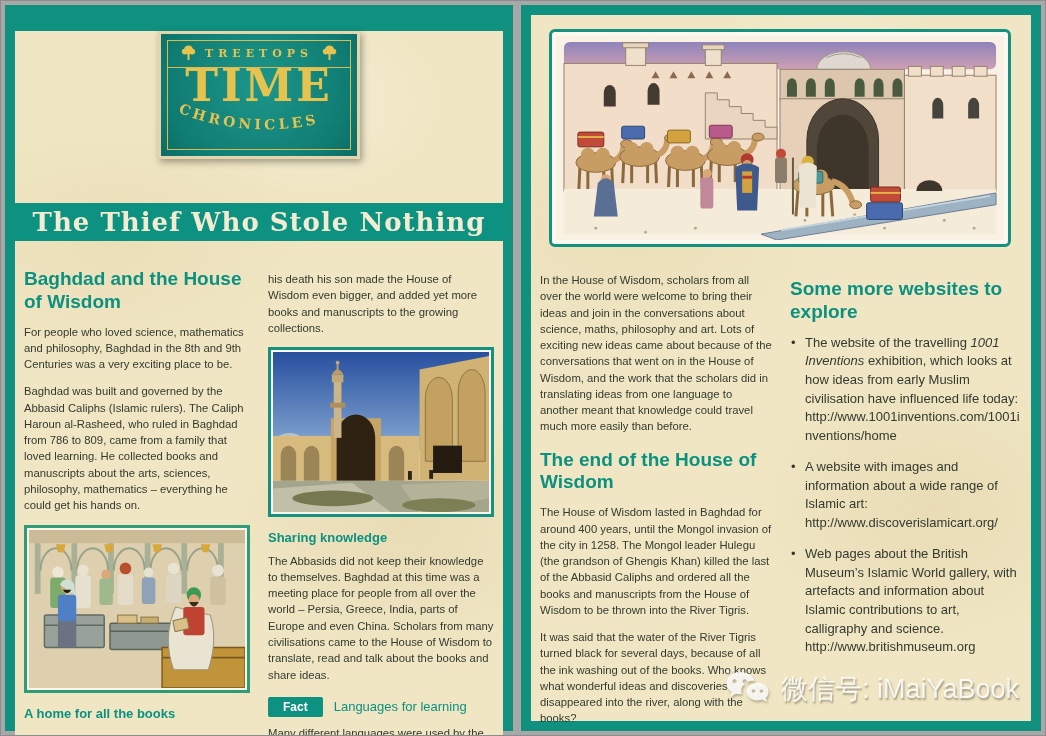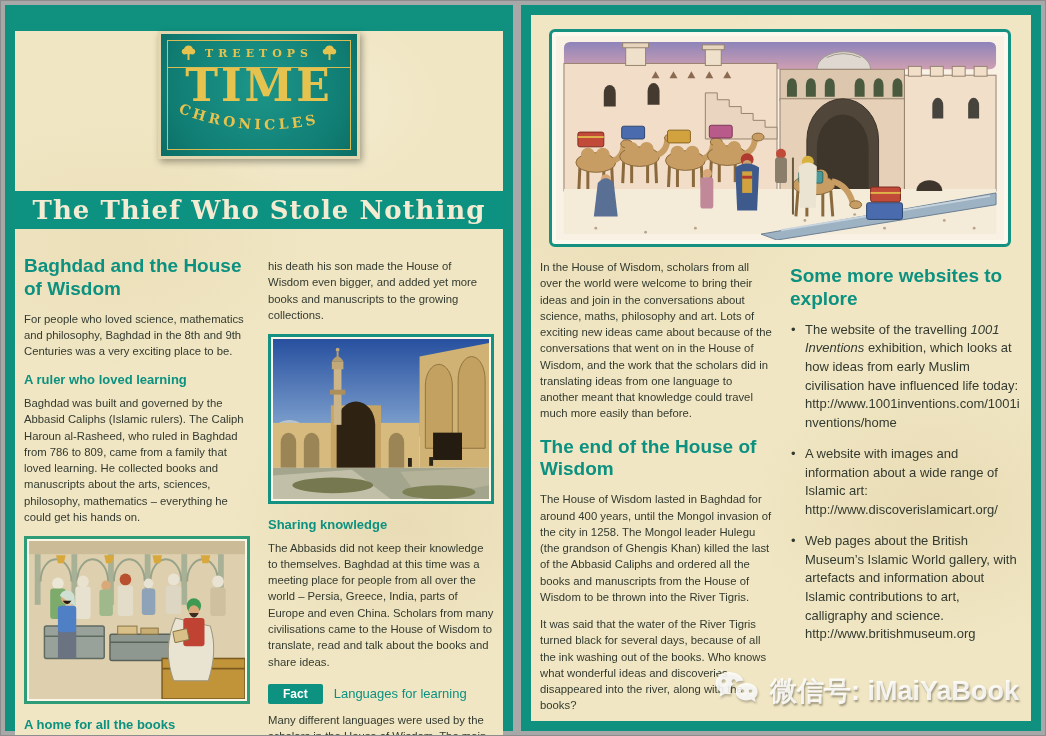--- a/index.html
+++ b/index.html
@@ -30,29 +30,29 @@
   .logo-divider{position:absolute;left:6px;right:6px;top:33px;border-top:1px solid #d9bb55;}
   .logo-brandrow{display:flex;align-items:center;justify-content:center;gap:9px;padding-top:11px;}
   .logo-brand{color:#e6c34f;font-size:11px;font-weight:bold;letter-spacing:5px;font-family:"DejaVu Serif",serif;}
   .logo-title{
     text-align:center;color:#e6c34f;font-family:"DejaVu Serif",serif;
     font-size:44px;line-height:1;font-weight:bold;letter-spacing:3px;margin-top:3px;
   }
   .logo-sub{display:block;margin:-4px auto 0;}
   
   .banner{
-    position:absolute;left:0;right:0;top:160px;height:38px;background:#0d9181;
+    position:absolute;left:0;right:0;top:172px;height:38px;background:#0d9181;
     display:flex;align-items:center;justify-content:center;
   }
   .banner-title{
     color:#f4ecd2;font-family:"DejaVu Serif",serif;font-weight:bold;
     font-size:26px;letter-spacing:1px;white-space:nowrap;
   }
   
-  .cols{position:absolute;left:9px;right:9px;display:flex;gap:18px;}
+  .cols{position:absolute;left:9px;right:9px;display:flex;gap:18px;margin-top:13px;}
   .cols-left-page{top:218px;bottom:6px;}
   .cols-right-page{top:244px;bottom:6px;}
   .col{flex:1;min-width:0;}
   h2.sec{color:#0c9180;font-size:19px;line-height:1.2;margin:6px 0 10px;font-weight:bold;}
   h3.sub{color:#0c9180;font-size:13px;line-height:1.2;margin:13px 0 7px;font-weight:bold;}
   p.body{color:#333a30;font-size:11.3px;line-height:1.44;margin:0 0 11px;overflow-wrap:break-word;}
   figure{margin:8px 0 4px;padding:2px;background:#faf6e8;box-sizing:border-box;}
   figure svg{display:block;width:100%;height:100%;}
   .fig-illus{border:3px solid #2f9c78;height:168px;}
   .fig-photo{border:3px solid #149180;height:170px;margin-top:2px;}
@@ -67,22 +67,22 @@
   .illus-big svg{width:100%;height:100%;display:block;}
   ul.web{list-style:none;margin:0;padding:0;}
   ul.web li{
     position:relative;padding-left:15px;margin:0 0 12px;
     color:#333a30;font-size:13px;line-height:1.44;overflow-wrap:break-word;
   }
   ul.web li::before{content:"•";position:absolute;left:1px;top:0;color:#333a30;}
   ul.web em{font-style:italic;}
   
   .watermark{
-    position:absolute;right:12px;bottom:12px;display:flex;align-items:flex-end;gap:10px;
-    color:rgba(255,255,255,.85);font-size:27px;font-weight:bold;
+    position:absolute;right:12px;bottom:12px;display:flex;align-items:center;gap:10px;
+    color:rgba(255,255,255,.85);font-size:27px;font-weight:normal;
     text-shadow:1px 2px 2px rgba(90,85,70,.55);z-index:10;white-space:nowrap;
   }
   .watermark svg{filter:drop-shadow(1px 2px 1px rgba(90,85,70,.45));}
 </style>
 </head>
 <body>
 
 <div class="frame"></div>
 
 <div class="page page-left">
@@ -116,21 +116,20 @@
     </div>
 
     <div class="banner">
       <span class="banner-title">The Thief Who Stole Nothing</span>
     </div>
 
     <div class="cols cols-left-page">
       <div class="col">
         <h2 class="sec">Baghdad and the House of Wisdom</h2>
         <p class="body">For people who loved science, mathematics and philosophy, Baghdad in the 8th and 9th Centuries was a very exciting place to be.</p>
-        <h3 class="sub">A ruler who loved learning</h3>
         <p class="body">Baghdad was built and governed by the Abbasid Caliphs (Islamic rulers). The Caliph Haroun al-Rasheed, who ruled in Baghdad from 786 to 809, came from a family that loved learning. He collected books and manuscripts about the arts, sciences, philosophy, mathematics – everything he could get his hands on.</p>
 
         <figure class="fig-illus">
           <svg viewBox="0 0 224 156" preserveAspectRatio="none">
             <rect width="224" height="156" fill="#decfae"></rect>
             <rect width="224" height="13" fill="#cbbb96"></rect>
             <g fill="#a8b196">
               <rect x="6" y="13" width="6" height="50"></rect>
                 <rect x="44" y="13" width="6" height="50"></rect>
               <rect x="82" y="13" width="6" height="50"></rect>

